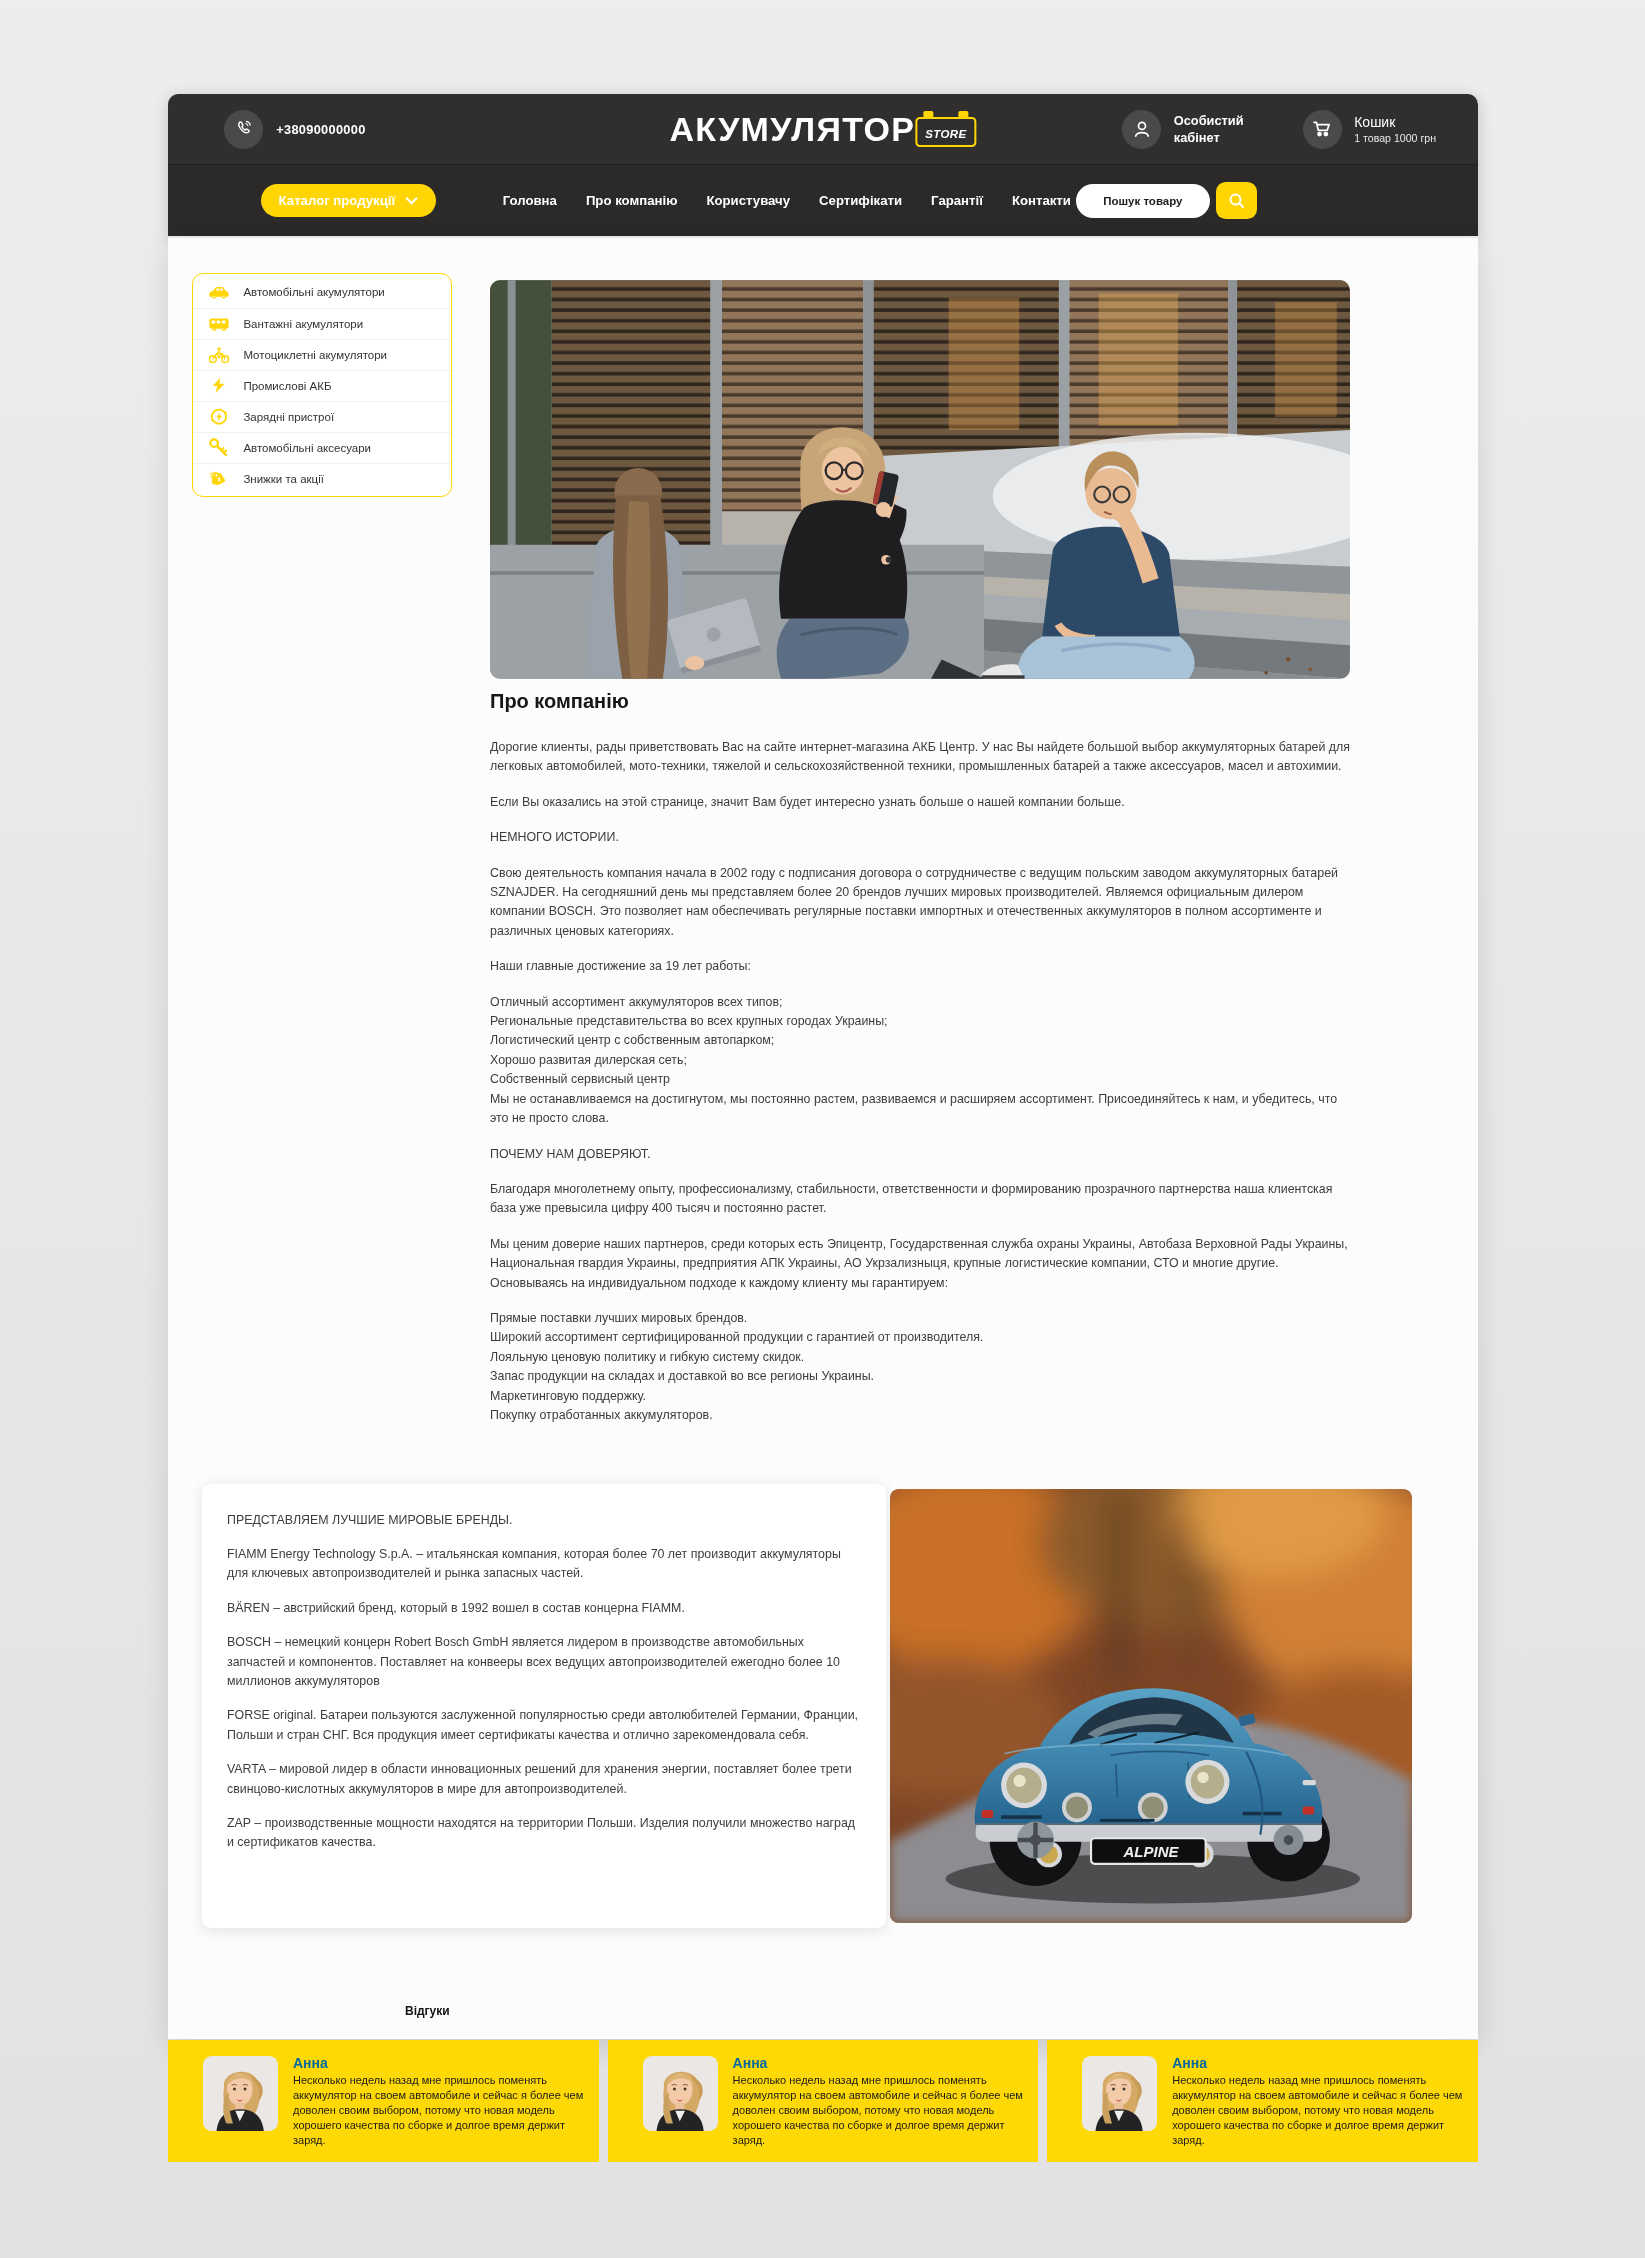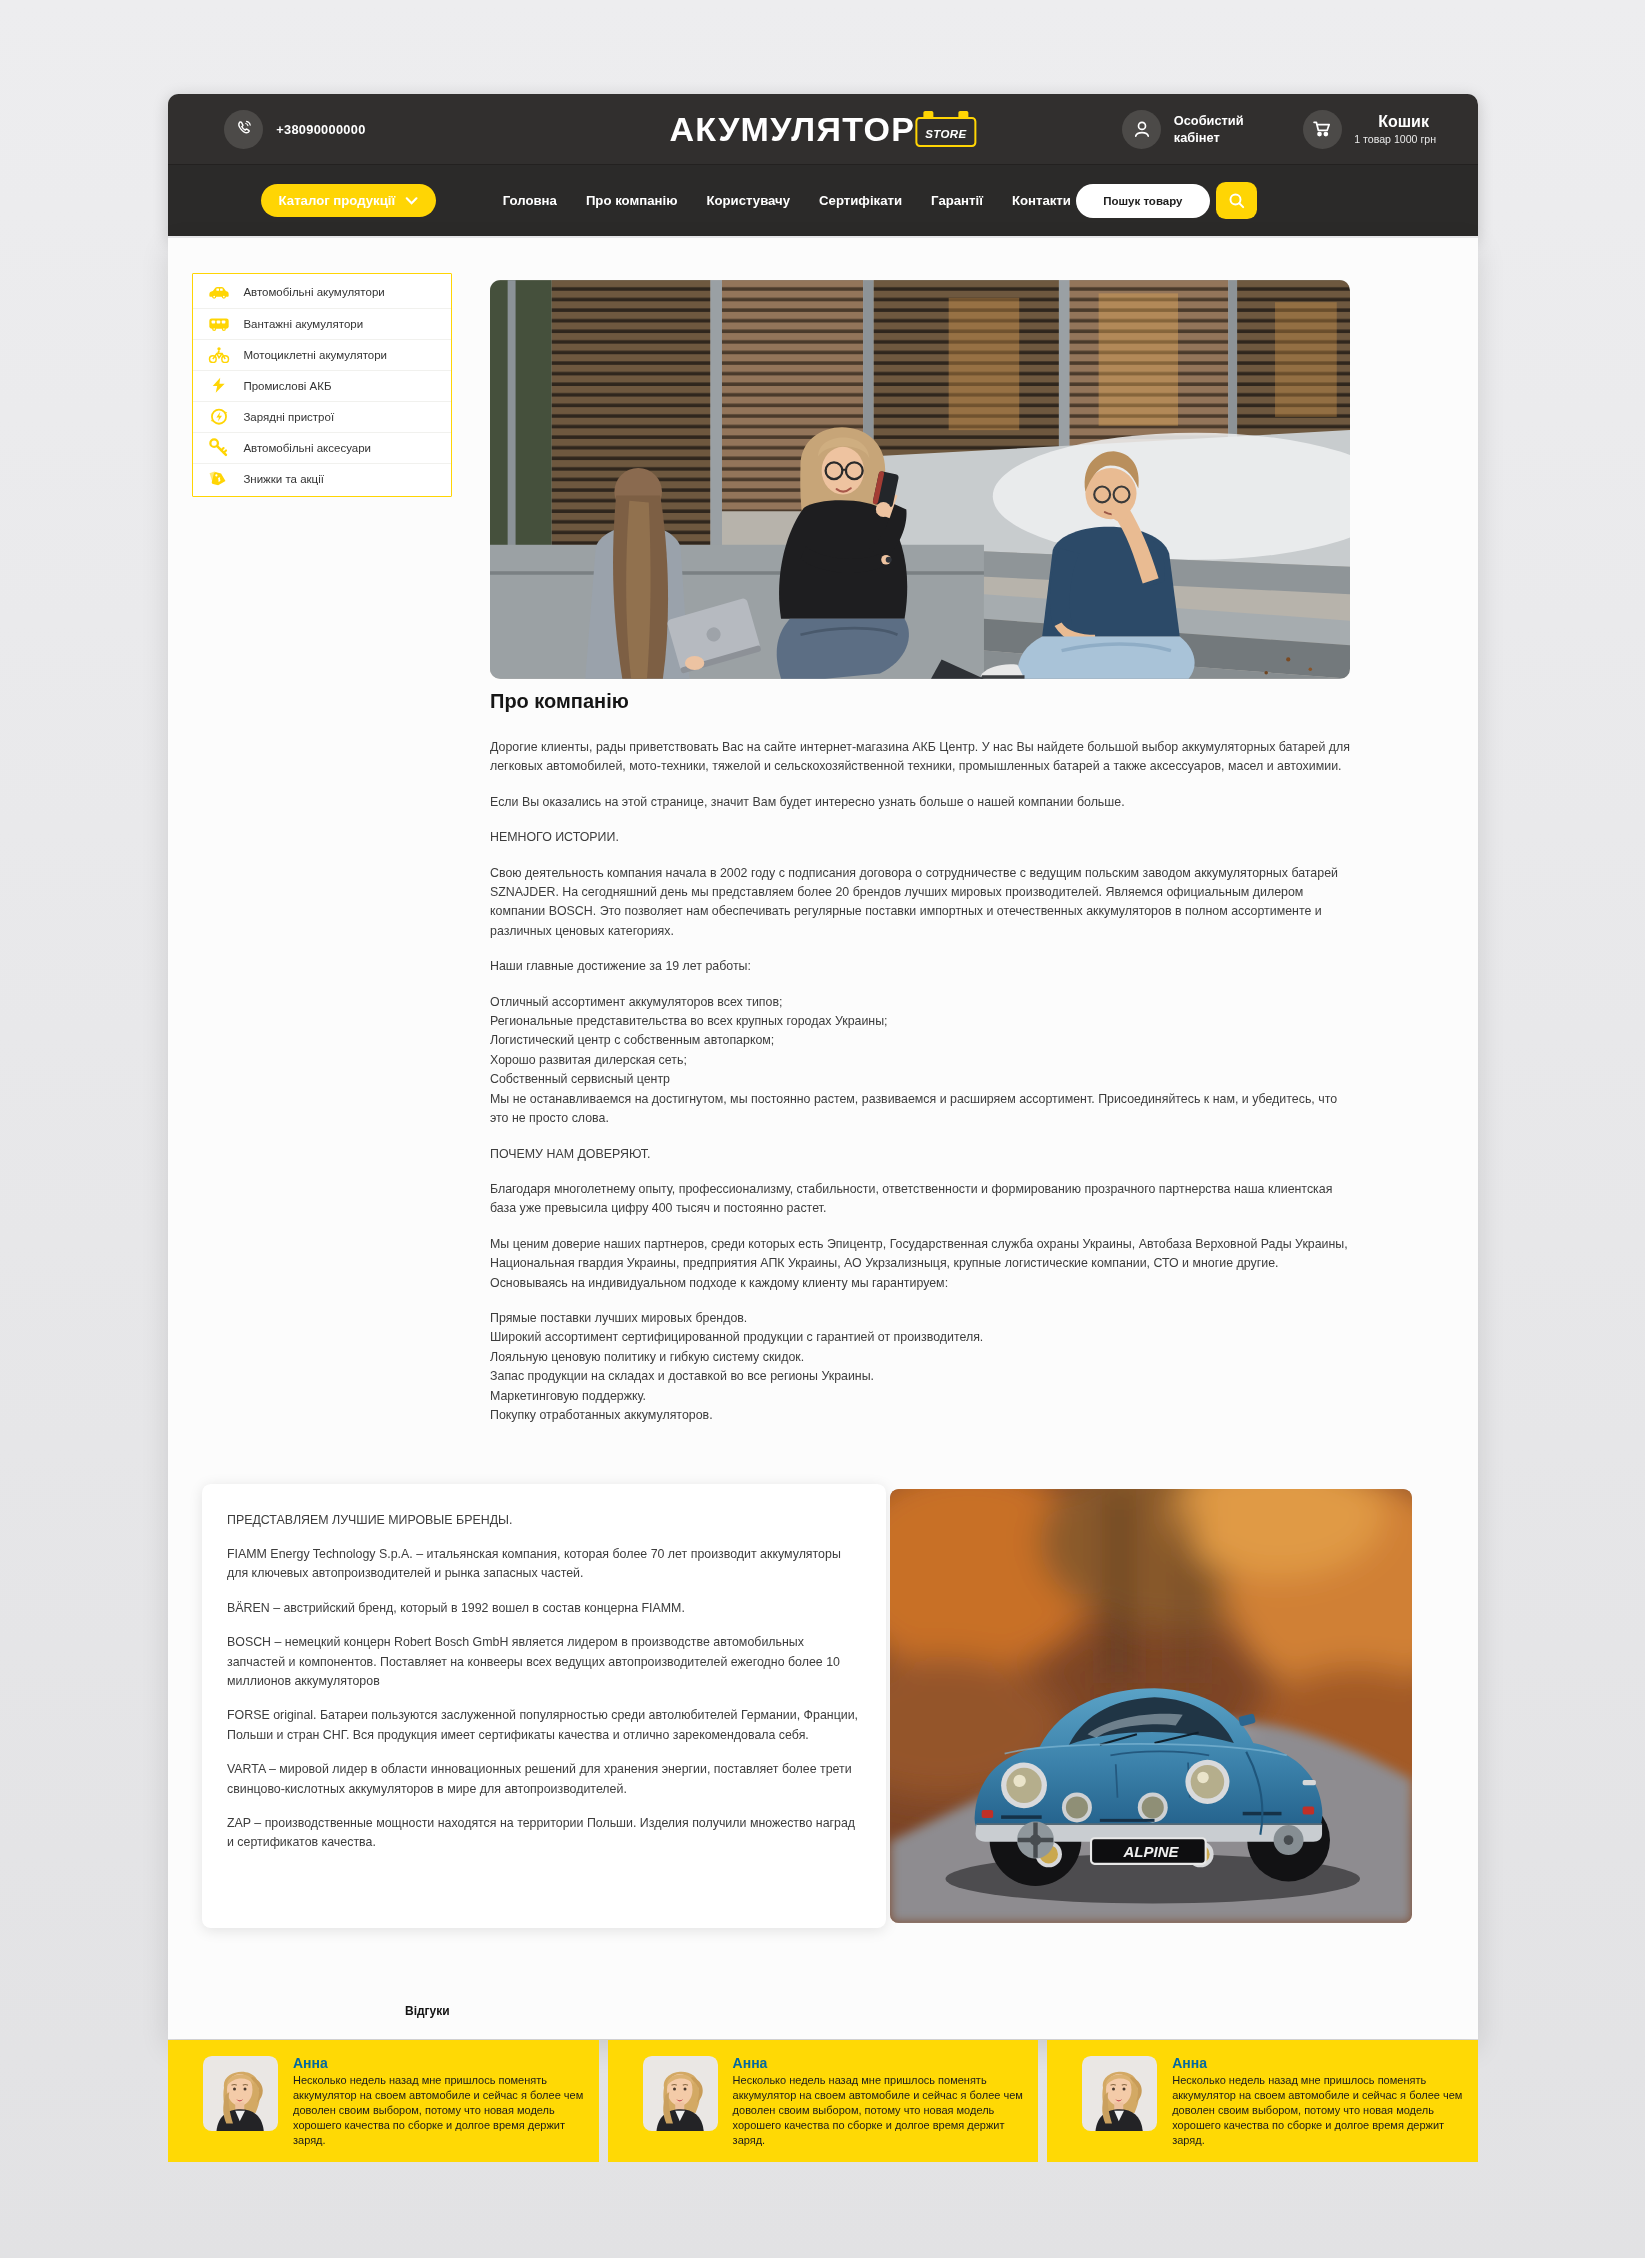--- a/index.html
+++ b/index.html
@@ -27,21 +27,21 @@
   .logo-badge { position:relative; border:2.6px solid #ffd504; border-radius:4.4px;
     padding:5.3px 8px 4.4px; margin-top:5.3px; }
   .logo-badge::before, .logo-badge::after { content:""; position:absolute; top:-8px;
     width:9.7px; height:5.3px; background:#ffd504; border-radius:1.8px 1.8px 0 0; }
   .logo-badge::before { left:6.2px; } .logo-badge::after { right:6.2px; }
   .logo-badge span { color:#fff; font-size:11.5px; font-weight:700; font-style:italic;
     letter-spacing:0.4px; }
   .header-right { margin-left:auto; display:flex; align-items:center; gap:46px; }
   .account-group, .cart-group { display:flex; align-items:center; gap:12.4px; cursor:pointer; }
   .account-label { color:#fff; font-size:12.8px; font-weight:700; width:83px; line-height:1.35; }
-  .cart-label { color:#fff; font-size:16px; font-weight:700;margin-left:24px; }
+  .cart-label { color:#fff; font-size:14px; font-weight:400; }
   .cart-info { color:#e9e9e9; font-size:10.6px; margin-top:1.8px; }
 
   .header-nav { height:71px; background:#2b2a29; display:flex; align-items:center; }
   .catalog-btn { margin-left:93px; height:33px; background:#ffd504; border:none;
     border-radius:17px; display:flex; align-items:center; gap:9.7px; padding:0 17.6px;
     color:#fff; font-size:13.2px; font-weight:700; cursor:pointer;
     font-family:"Liberation Sans",sans-serif; }
   .nav-links { display:flex; gap:29px; margin-left:67px; }
   .nav-links a { color:#fff; font-size:13.2px; font-weight:700; text-decoration:none; cursor:pointer; }
   .search-wrap { margin-left:auto; margin-right:221px; display:flex; align-items:center; gap:6.2px; }
@@ -50,21 +50,21 @@
     font-family:"Liberation Sans",sans-serif; }
   .search-input::placeholder { color:#1d1d1d; opacity:1; }
   .search-btn { width:41px; height:37px; border:none; border-radius:9.7px; background:#ffd504;
     display:flex; align-items:center; justify-content:center; cursor:pointer; }
 
   
   .main-panel { left:168px; top:238px; width:1310px; height:1801px; background:#fcfcfc;
     box-shadow:0 8.8px 26.5px rgba(0,0,0,.12); }
 
   .sidebar { position:absolute; left:24px; top:35px; width:260px; background:#fff;
-    border:1.8px solid #ffd504; border-radius:1px; padding:2.6px 0; }
+    border:1.8px solid #ffd504; border-radius:11px; padding:2.6px 0; }
   .side-item { display:flex; align-items:center; gap:11.5px; height:31px; padding:0 8.8px 0 12.4px;
     cursor:pointer; }
   .side-item + .side-item { border-top:0.9px solid #f1f1ee; }
   .side-ico { width:26.5px; display:flex; justify-content:center; flex-shrink:0; }
   .side-label { font-size:11.5px; color:#333; }
 
   .hero { position:absolute; left:322px; top:42px; width:860px; height:399px;
     border-radius:10.6px; overflow:hidden; }
 
   .about { position:absolute; left:322px; top:452px; width:860px; }

